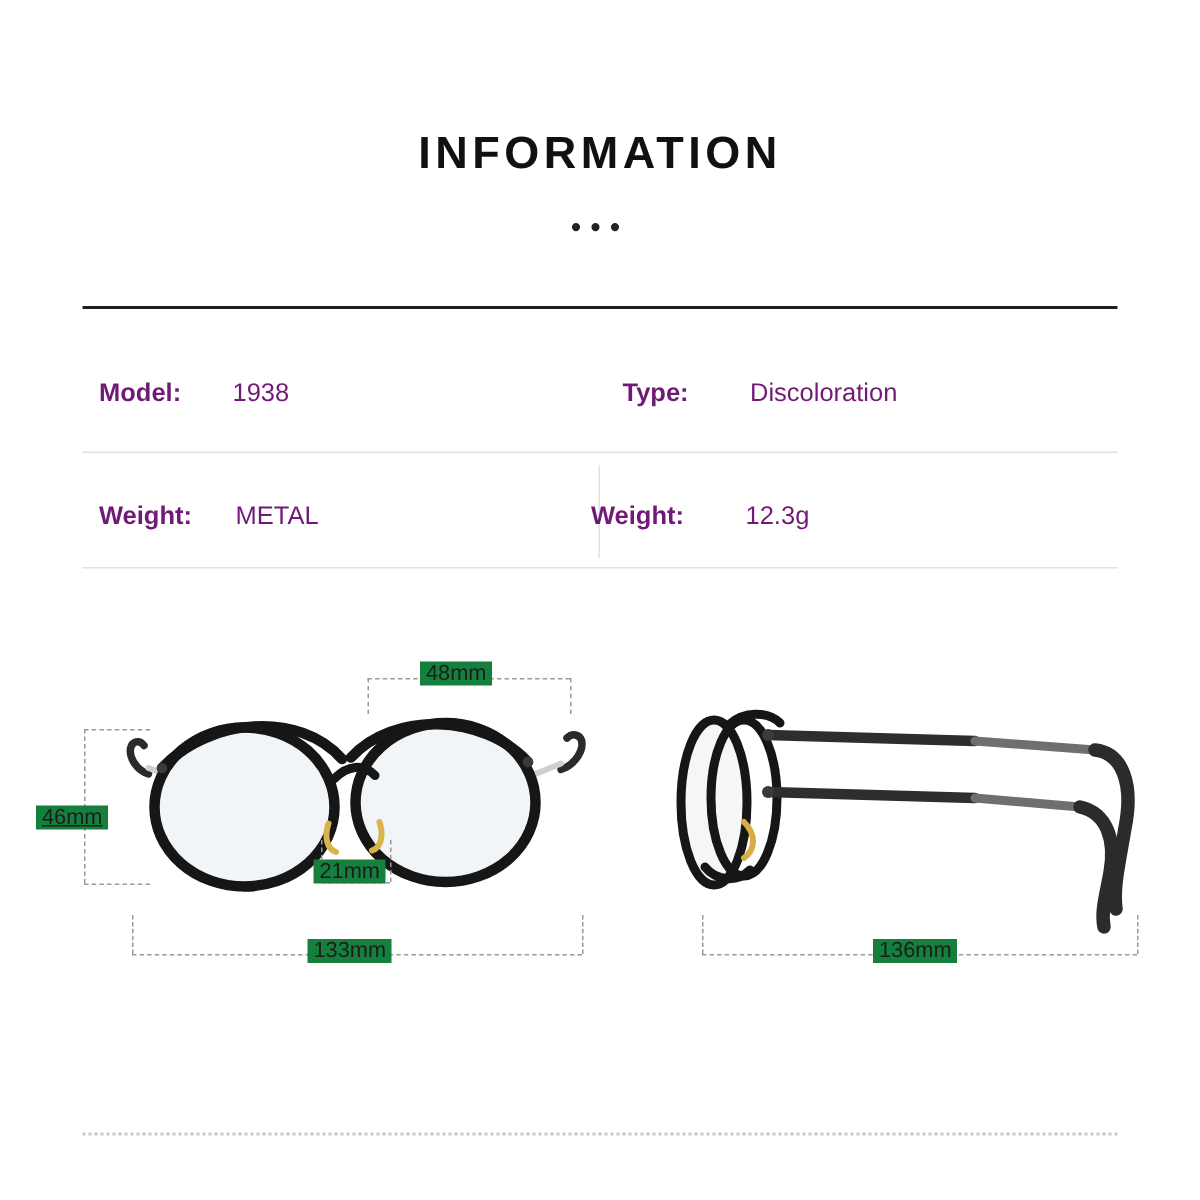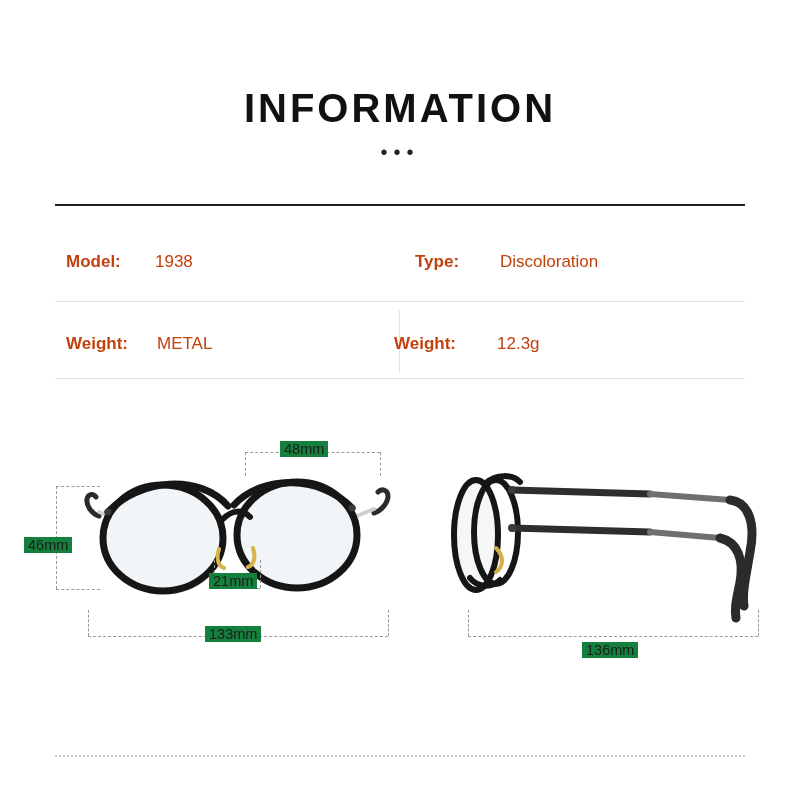--- a/index.html
+++ b/index.html
@@ -20,21 +20,21 @@
     background: #ffffff;
   }
 
   
   .title {
     position: absolute;
     top: 86px;
     left: 0;
     width: 800px;
     text-align: center;
-    font-size: 40px;
+    font-size: 30px;
     font-weight: bold;
     letter-spacing: 3px;
     color: #111111;
   }
   .dots {
     position: absolute;
     top: 142px;
     left: 0;
     width: 800px;
     text-align: center;
@@ -53,21 +53,21 @@
     background: #e2e2e2;
   }
   .rule.top { background: #1f1f1f; height: 2px; top: 204px; }
   .rule.mid { top: 301px; }
   .rule.bot { top: 378px; }
 
   .spec-cell {
     position: absolute;
     font-size: 17px;
     line-height: 22px;
-    color: #c2410c;
+    color: #701a75;
     white-space: nowrap;
   }
   .spec-label { font-weight: bold; }
   .spec-value { font-weight: normal; }
 
   .cell-model-label  { left: 66px;  top: 251px; }
   .cell-model-value  { left: 155px; top: 251px; }
   .cell-type-label   { left: 415px; top: 251px; }
   .cell-type-value   { left: 500px; top: 251px; }
   .cell-texture-label{ left: 66px;  top: 333px; }
@@ -185,21 +185,21 @@
     </svg>
 
     <div class="tick-v" style="left:245px;top:452px;height:24px;"></div>
     <div class="tick-v" style="left:380px;top:452px;height:24px;"></div>
     <div class="dim-line dim-h" style="left:245px;top:452px;width:135px;"></div>
     <div class="dim-label" style="left:280px;top:441px;">48mm</div>
 
     <div class="tick-h" style="left:56px;top:486px;width:44px;"></div>
     <div class="tick-h" style="left:56px;top:589px;width:44px;"></div>
     <div class="dim-line dim-v" style="left:56px;top:486px;height:103px;"></div>
-    <div class="dim-label" style="left:24px;top:537px;">46mm</div>
+    <div class="dim-label" style="left:24px;top:537px;text-decoration:underline;">46mm</div>
 
     <div class="tick-v" style="left:214px;top:560px;height:28px;"></div>
     <div class="tick-v" style="left:260px;top:560px;height:28px;"></div>
     <div class="dim-line dim-h" style="left:214px;top:588px;width:46px;"></div>
     <div class="dim-label" style="left:209px;top:573px;">21mm</div>
 
     <div class="tick-v" style="left:88px;top:610px;height:26px;"></div>
     <div class="tick-v" style="left:388px;top:610px;height:26px;"></div>
     <div class="dim-line dim-h" style="left:88px;top:636px;width:300px;"></div>
     <div class="dim-label" style="left:205px;top:626px;">133mm</div>
@@ -225,18 +225,18 @@
 
       <circle cx="112" cy="490" r="4" fill="#3a3a3a"></circle>
       <circle cx="112" cy="528" r="4" fill="#3a3a3a"></circle>
 
       <path d="M70 578 C 78 588, 92 588, 100 580" fill="none" stroke="#161616" stroke-width="6" stroke-linecap="round"></path>
     </svg>
 
     <div class="tick-v" style="left:68px;top:610px;height:26px;"></div>
     <div class="tick-v" style="left:358px;top:610px;height:26px;"></div>
     <div class="dim-line dim-h" style="left:68px;top:636px;width:290px;"></div>
-    <div class="dim-label" style="left:182px;top:626px;margin-top:16px;">136mm</div>
+    <div class="dim-label" style="left:182px;top:626px;">136mm</div>
   </div>
 
   <div class="footer-line"></div>
 
 </div>
 
 </body></html>

